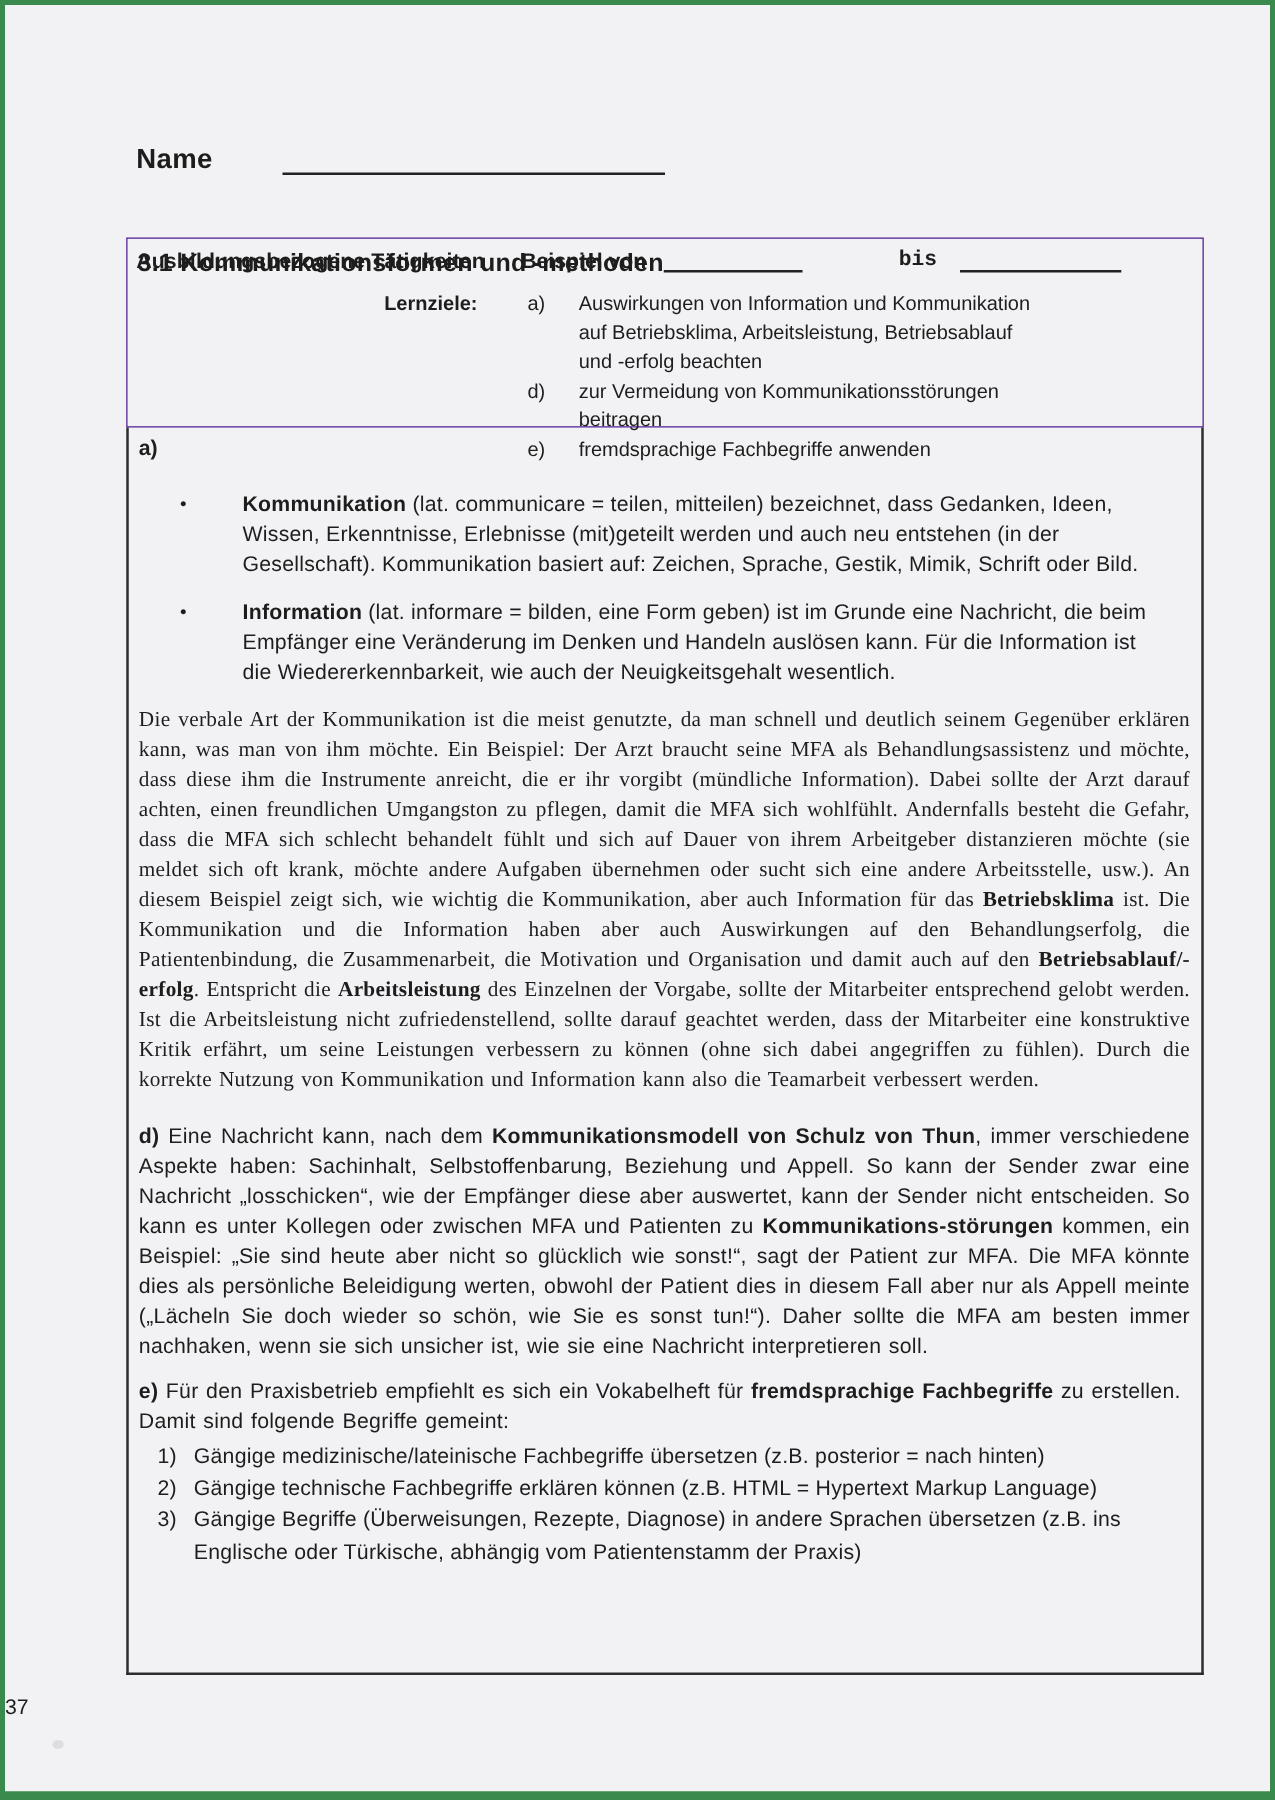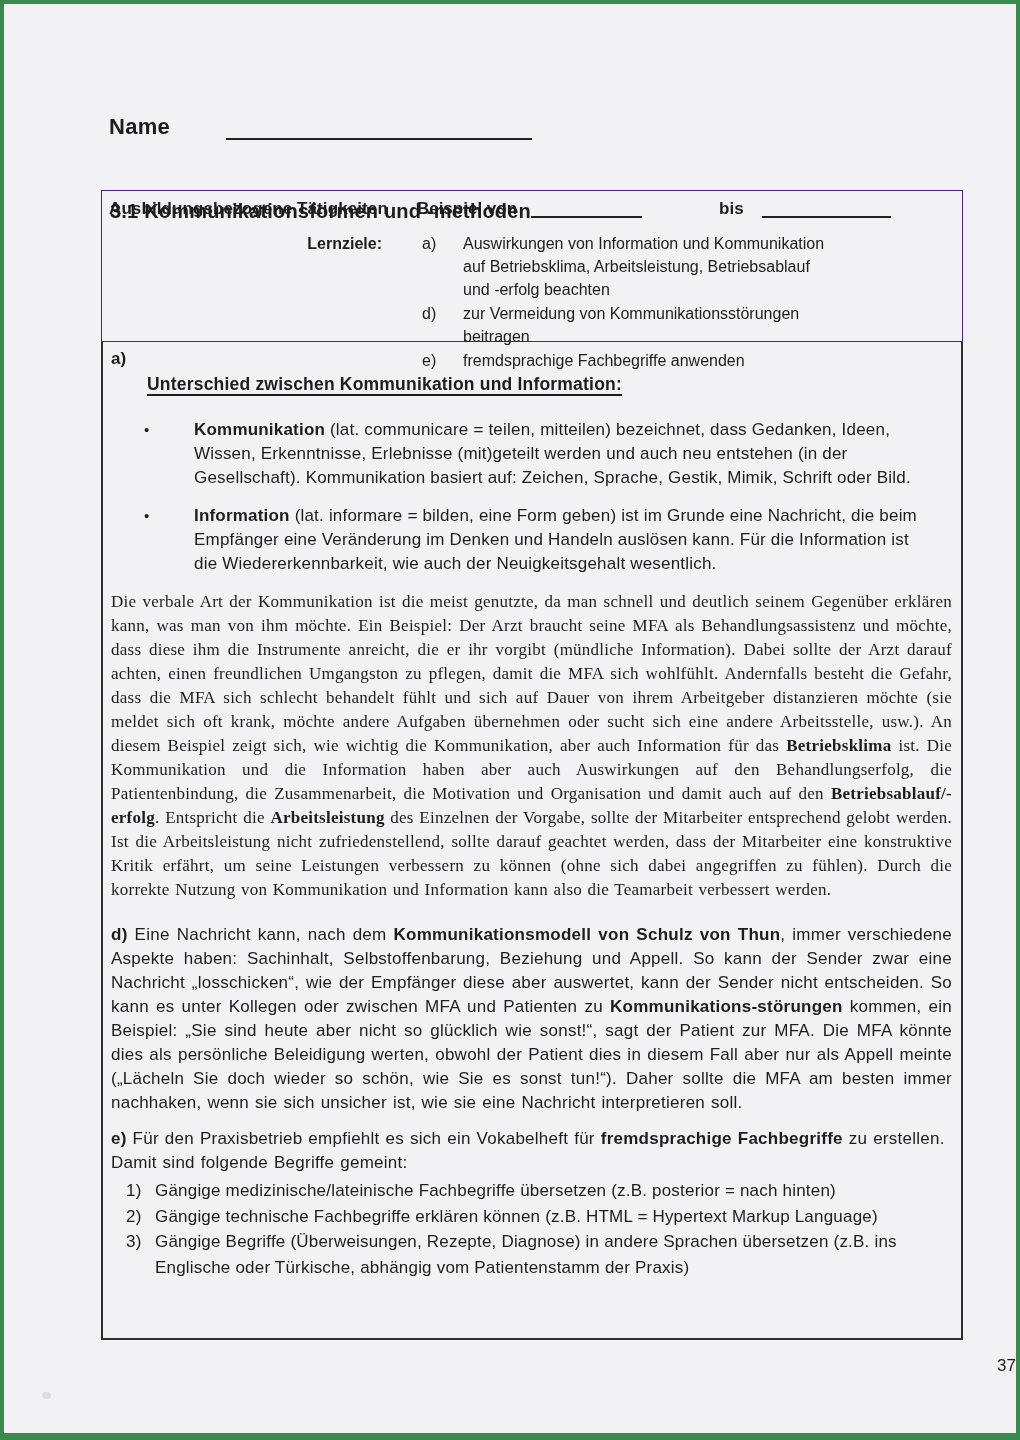--- a/index.html
+++ b/index.html
@@ -13,21 +13,21 @@
   }
   b{font-weight:bold;}
   
   .name-row{position:absolute;left:105px;top:110px;display:flex;align-items:flex-end;}
   .name-label{font-size:22px;font-weight:bold;letter-spacing:.3px;line-height:26px;}
   .name-line{width:306px;height:22px;margin-left:56px;border-bottom:2px solid #222;}
   .meta-row{position:absolute;left:105px;top:156px;display:flex;font-weight:bold;font-size:17px;line-height:22px;margin-top:38px;}
   .meta-activity{letter-spacing:.1px;}
   .meta-zeitraum{margin-left:29px;}
   .blank1{width:111px;height:18px;margin-left:14px;border-bottom:2px solid #222;}
-  .meta-bis{margin-left:77px;}
+  .meta-bis{margin-left:77px;font-family:Liberation Mono, monospace;}
   .blank2{width:129px;height:18px;margin-left:18px;border-bottom:2px solid #222;}
   
   .goals-box{
     position:absolute;left:97px;top:186px;width:862px;height:152px;
     box-sizing:border-box;border:1px solid #4c1d95;
     padding:8px 8px 0 8px;background:transparent;
   }
   .box-title{font-size:20px;font-weight:bold;letter-spacing:.2px;line-height:25px;}
   .goals{display:flex;margin-top:8px;font-size:16px;line-height:23px;}
   .goals-label{width:272px;text-align:right;font-weight:bold;flex:none;}
@@ -53,21 +53,21 @@
   .bullet-text{flex:1;margin-left:23px;}
   .para{font-size:17px;line-height:24px;letter-spacing:.25px;word-spacing:1px;text-align:justify;margin:0;}
   .para-main{margin-top:14px;font-family:Liberation Serif, serif;}
   .para-d{margin-top:21px;}
   .para-e{margin-top:12px;text-align:left;}
   .numlist{margin-top:3px;}
   .numitem{display:flex;margin-left:15px;font-size:17px;line-height:25.5px;letter-spacing:.2px;}
   .numitem-num{width:29px;flex:none;}
   .numitem-text{flex:1;padding-right:20px;}
   
-  .page-number{position:absolute;left:0;top:1352px;width:100%;text-align:right;font-size:17px;}
+  .page-number{position:absolute;left:0;top:1352px;width:100%;text-align:left;font-size:17px;}
   .smudge{position:absolute;left:38px;top:1388px;width:9px;height:7px;background:#dddce0;border-radius:50%;}
 </style>
 </head>
 <body>
 
 <div class="sheet">
 
   <div class="name-row">
     <span class="name-label">Name</span>
     <span class="name-line"></span>
@@ -98,21 +98,20 @@
           <div class="goal">
             <span class="goal-letter">e)</span>
             <span class="goal-text">fremdsprachige Fachbegriffe anwenden</span>
           </div>
         </div>
     </div>
   </div>
 
   <div class="content-box">
     <div class="marker-a">a)</div>
-    <div><span class="content-heading">Unterschied zwischen Kommunikation und Information:</span></div>
 
     <div class="bullets">
 
     <div class="bullet">
           <span class="bullet-dot">•</span>
           <span class="bullet-text"><b>Kommunikation</b> (lat. communicare = teilen, mitteilen) bezeichnet, dass Gedanken, Ideen, Wissen, Erkenntnisse, Erlebnisse (mit)geteilt werden und auch neu entstehen (in der Gesellschaft). Kommunikation basiert auf: Zeichen, Sprache, Gestik, Mimik, Schrift oder Bild.</span>
         </div>
         <div class="bullet">
           <span class="bullet-dot">•</span>
           <span class="bullet-text"><b>Information</b> (lat. informare = bilden, eine Form geben) ist im Grunde eine Nachricht, die beim Empfänger eine Veränderung im Denken und Handeln auslösen kann. Für die Information ist die Wiedererkennbarkeit, wie auch der Neuigkeitsgehalt wesentlich.</span>

